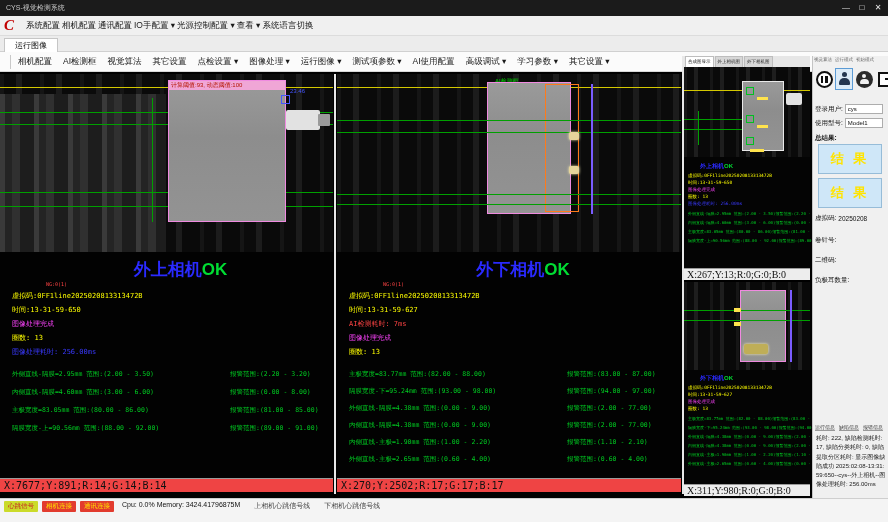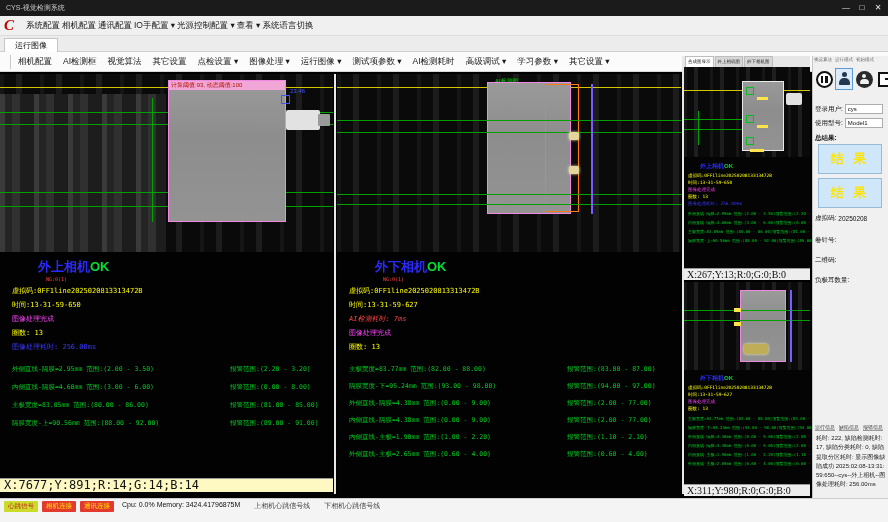--- a/index.html
+++ b/index.html
@@ -46,34 +46,34 @@
   .blue-box { position:absolute; width:9px; height:9px; border:1px solid #4656ff; }
   .connector { position:absolute; background:#e2e2e2; border-radius:2px; }
   .connector-tip { position:absolute; background:#9a9a9a; border-radius:1px; }
   .ai-label { position:absolute; color:#00dd00; font-size:6px; }
   .ai-box { position:absolute; border:1px solid #ff7a1a; }
   .spot { position:absolute; background:#e5d49b; border-radius:2px; box-shadow:0 0 3px #fff2b0; }
   .vline-p { position:absolute; width:2px; background:#7a5cff; }
 
   
   .res { position:absolute; left:12px; top:184px; right:4px; }
-  .res-title { margin-left:26px; font-size:13px; font-weight:bold; color:#2a2aff; white-space:nowrap; }
+  .res-title { margin-left:20px; font-size:17px; font-weight:bold; color:#2a2aff; white-space:nowrap;text-align:center; }
   .res-title .ok { color:#00dd33; }
   .ln { white-space:nowrap; font-family:"DejaVu Sans Mono", monospace; }
   .ln-ng { margin-left:34px; font-size:5px; color:#ff4444; }
   .ln-y { margin-top:4px; font-size:7px; color:#ffff00; }
   .ln-m { margin-top:4px; font-size:7px; color:#ff44ff; }
-  .ln-r { margin-top:4px; font-size:7px; color:#ff4444;font-style:italic; }
+  .ln-r { margin-top:4px; font-size:7px; color:#ff4444; }
   .ln-b { margin-top:4px; font-size:7px; color:#3a3aff; }
   .meas-block { margin-top:13px; }
   .mrow { display:flex; margin-top:9px; white-space:nowrap; font-family:"DejaVu Sans Mono", monospace; }
   .mrow span { font-size:6.5px; color:#00cc22; }
   .mrow .mv { flex:0 0 218px; }
   .view-mid .mrow { margin-top:8px; }
-  .coords { position:absolute; left:0; top:404px; width:100%; height:14px; background:#fef9c3; border-top:1px solid #9a9a9a; font-family:"DejaVu Sans Mono", monospace; font-size:12px; line-height:13px; color:#111; padding-left:4px; }
+  .coords { position:absolute; left:0; top:404px; width:100%; height:14px; background:#ef4444; border-top:1px solid #9a9a9a; font-family:"DejaVu Sans Mono", monospace; font-size:10px; line-height:13px; color:#111; padding-left:4px; }
 
   .divider-white { position:absolute; background:#e8e8e8; }
 
   
   .small-panel { position:absolute; left:684px; width:126px; background:#040404; }
   .sp1 { top:56px; height:224px; }
   .sp2 { top:282px; height:214px; }
   .sp-tabs { position:absolute; left:0; top:0; width:100%; height:11px; background:#e6e6e6; display:flex; gap:1px; padding-left:1px; }
   .sp-tab { font-size:4.5px; line-height:10px; padding:0 2px; color:#222; background:#d7d7d7; border:1px solid #bdbdbd; border-bottom:none; cursor:pointer; white-space:nowrap; }
   .sp-tab.active { background:#fff; }
@@ -167,21 +167,21 @@
 
   <div class="toolbar">
     <span class="tool-item">相机配置</span>
     <span class="tool-item">AI检测框</span>
     <span class="tool-item">视觉算法</span>
     <span class="tool-item">其它设置</span>
     <span class="tool-item">点检设置 ▾</span>
     <span class="tool-item">图像处理 ▾</span>
     <span class="tool-item">运行图像 ▾</span>
     <span class="tool-item">测试项参数 ▾</span>
-    <span class="tool-item">AI检测耗时</span>
+    <span class="tool-item">AI使用配置</span>
     <span class="tool-item">高级调试 ▾</span>
     <span class="tool-item">学习参数 ▾</span>
     <span class="tool-item">其它设置 ▾</span>
   </div>
 
   <div class="view view-left">
     <div class="viewport">
       <div class="machinery-band"></div>
       <div class="hline-y" style="left:0;top:13px;width:333px;"></div>
       <div class="hline-g" style="left:0;top:38px;width:333px;"></div>
@@ -275,20 +275,21 @@
         <div class="mrow">
             <span class="mv">内侧直线-主极=1.90mm 范围:(1.00 - 2.20)</span>
             <span>报警范围:(1.10 - 2.10)</span>
           </div>
         <div class="mrow">
             <span class="mv">外侧直线-主极=2.65mm 范围:(0.60 - 4.00)</span>
             <span>报警范围:(0.60 - 4.00)</span>
           </div>
       </div>
     </div>
+    <div class="coords">X:270;Y:2502;R:17;G:17;B:17</div>
   </div>
 
   <div class="divider-white" style="left:682px;top:56px;width:2px;height:438px;"></div>
 
   <div class="small-panel sp1">
     <div class="sp-tabs">
       <span class="sp-tab active">合成图显示</span>
       <span class="sp-tab">外上相机图</span>
       <span class="sp-tab">外下相机图</span>
     </div>

